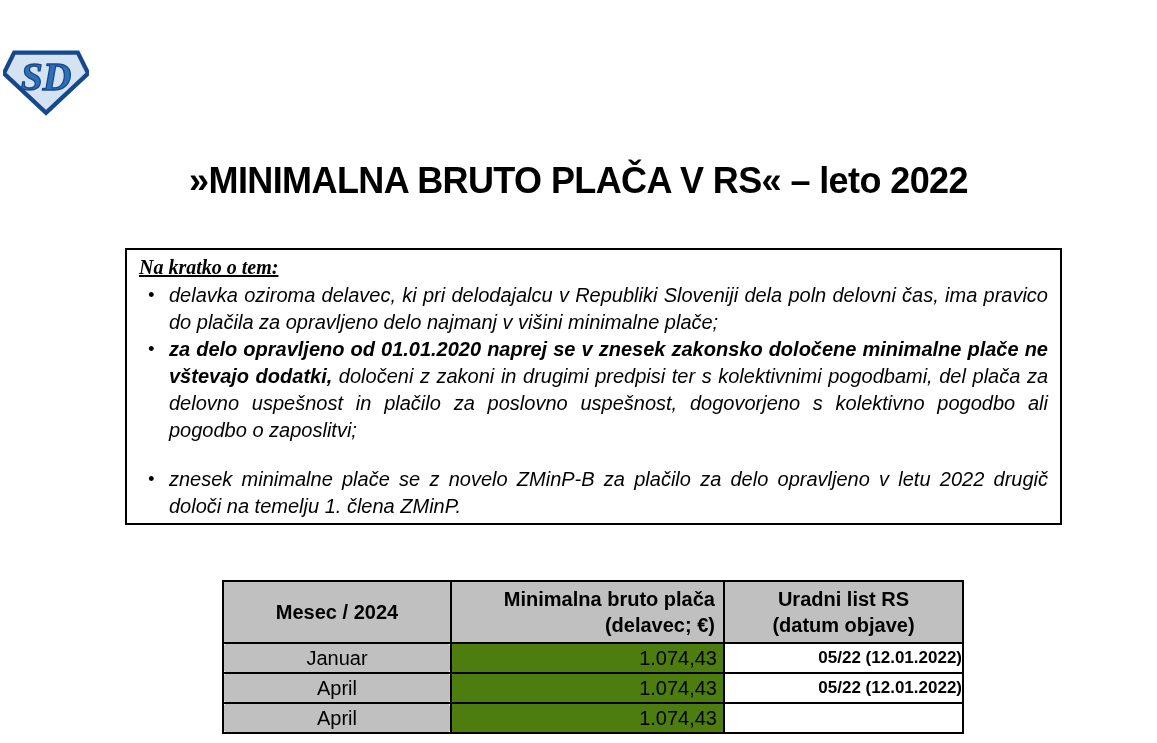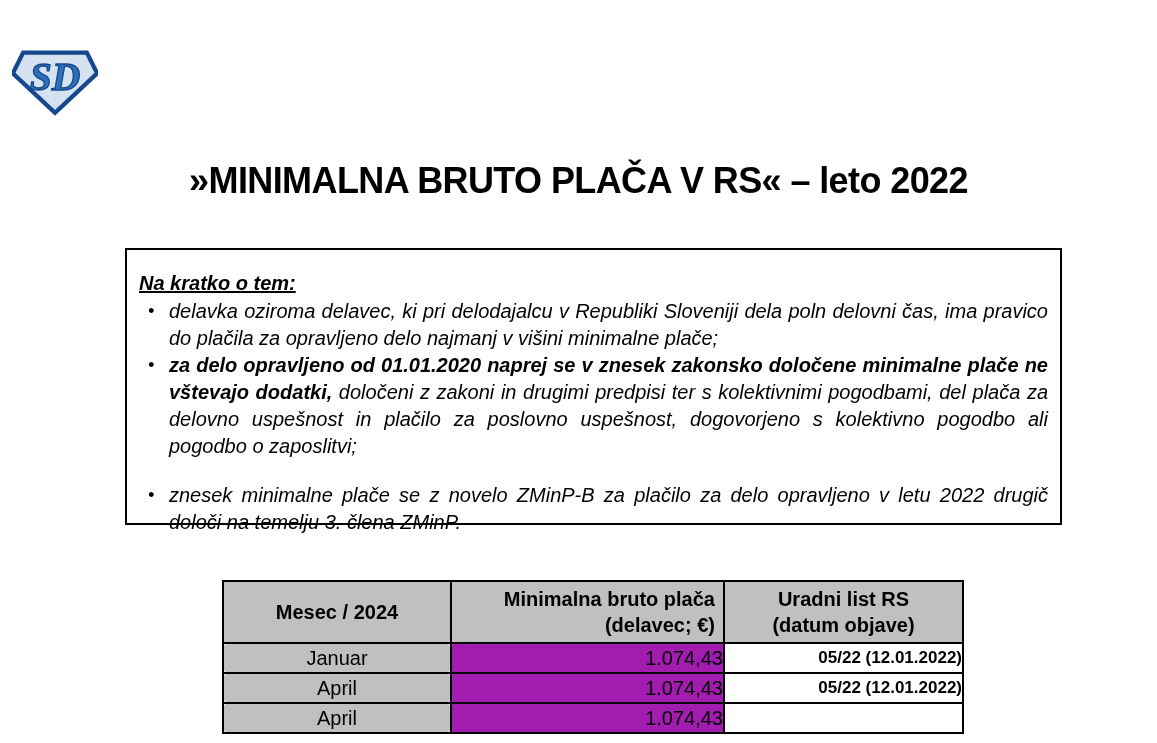--- a/index.html
+++ b/index.html
@@ -6,21 +6,21 @@
     margin: 0; padding: 0;
     width: 1157px; height: 743px;
     background: #ffffff;
     overflow: hidden;
     font-family: "Liberation Sans", sans-serif;
     color: #000;
   }
   .page { position: relative; width: 1157px; height: 743px; background:#fff; }
 
   
-  .logo { position: absolute; left: 12px; top: 44px; width: 86px; height: 74px; }
+  .logo { position: absolute; left: 3px; top: 44px; width: 86px; height: 74px; }
 
   
   .doc-title {
     position: absolute; top: 160px; left: 0; width: 100%;
     text-align: center;
     font-size: 36px; font-weight: bold; letter-spacing: -0.6px;
     white-space: nowrap;
   }
 
   
@@ -30,21 +30,22 @@
     border: 2px solid #000;
     box-sizing: border-box;
     padding: 4px 12px 4px 12px;
     font-style: italic;
     font-size: 20px;
     line-height: 27px;
   }
   .info-heading {
     font-weight: bold;
     text-decoration: underline;
-    margin: 16px 0 1px 0;
+    margin: 0 0 1px 0;
+    font-family: Liberation Serif, serif;
   }
   .bullet-item { display: flex; }
   .bullet-marker {
     flex: 0 0 30px;
     padding-left: 9px;
     box-sizing: border-box;
     font-size: 18px;
   }
   .bullet-text { flex: 1 1 auto; text-align: justify; }
   .bullet-text .seg-bold { font-weight: bold; }
@@ -64,21 +65,21 @@
     overflow: hidden;
   }
   .wage-table th { font-weight: bold; background: #c0c0c0; height: 62px; vertical-align: middle; line-height: 26px; }
   .col-month  { width: 228px; }
   .col-amount { width: 273px; margin-top: 32px; }
   .col-gazette{ width: 239px; }
   th.col-amount { text-align: right; padding-right: 8px; }
   th.col-month, th.col-gazette { text-align: center; }
   .wage-table tbody td { height: 30px; vertical-align: middle; }
   td.cell-month  { background: #c0c0c0; text-align: center; border-radius: 6px; }
-  td.cell-amount { background: #a21caf; text-align: right; }
+  td.cell-amount { background: #4d7c0f; text-align: right; padding-right: 6px; }
   td.cell-gazette{ background: #fff; text-align: right; font-weight: bold; font-size: 17px; }
 </style>
 </head>
 <body>
 
 <div class="page">
 
   <div class="logo">
     <svg viewBox="0 0 100 84" width="86" height="74">
       <polygon points="13,9 87,9 99,33 50,79 1,33" fill="#d4e2f2" stroke="#16488e" stroke-width="5" stroke-linejoin="miter"></polygon>
@@ -96,21 +97,21 @@
     <span class="bullet-text"><span class="seg-regular">delavka oziroma delavec, ki pri delodajalcu v Republiki Sloveniji dela poln delovni čas, ima pravico do plačila za opravljeno delo najmanj v višini minimalne plače;</span></span>
   </div>
 
   <div class="bullet-item">
     <span class="bullet-marker">•</span>
     <span class="bullet-text"><span class="seg-bold">za delo opravljeno od 01.01.2020 naprej se v znesek zakonsko določene minimalne plače ne vštevajo dodatki,</span><span class="seg-regular"> določeni z zakoni in drugimi predpisi ter s kolektivnimi pogodbami, del plača za delovno uspešnost in plačilo za poslovno uspešnost, dogovorjeno s kolektivno pogodbo ali pogodbo o zaposlitvi;</span></span>
   </div>
 <div class="bullet-spacer"></div>
   <div class="bullet-item">
     <span class="bullet-marker">•</span>
-    <span class="bullet-text"><span class="seg-regular">znesek minimalne plače se z novelo ZMinP-B za plačilo za delo opravljeno v letu 2022 drugič določi na temelju 3. člena ZMinP.</span></span>
+    <span class="bullet-text"><span class="seg-regular">znesek minimalne plače se z novelo ZMinP-B za plačilo za delo opravljeno v letu 2022 drugič določi na temelju 1. člena ZMinP.</span></span>
   </div>
 </div>
   </div>
 
   <table class="wage-table">
     <thead>
       <tr>
         <th class="col-month">Mesec / 2024</th>
         <th class="col-amount">
           <div>Minimalna bruto plača</div>

